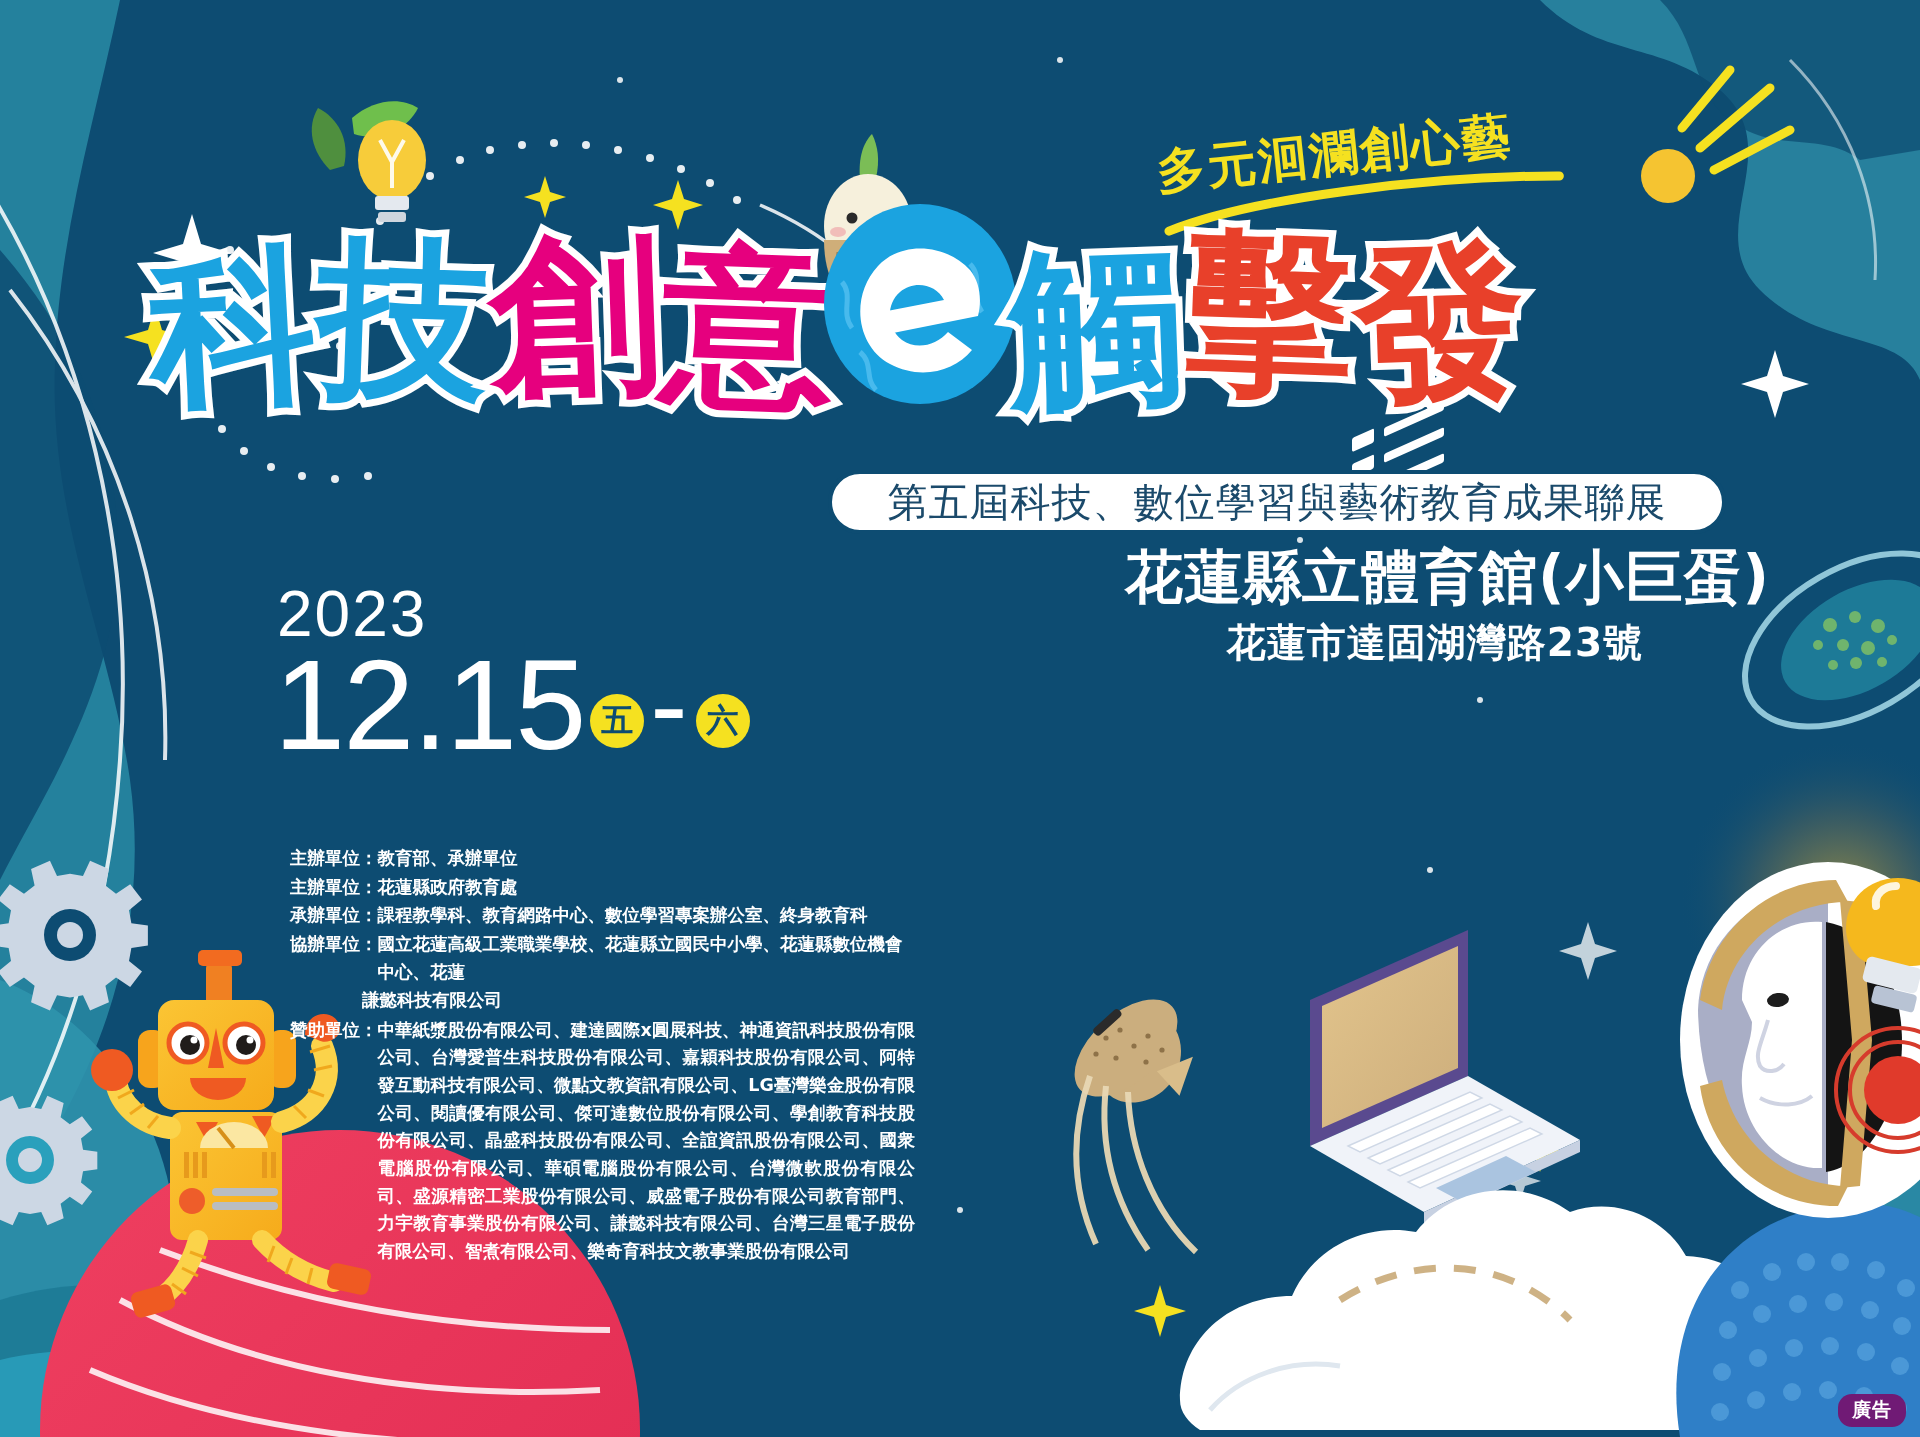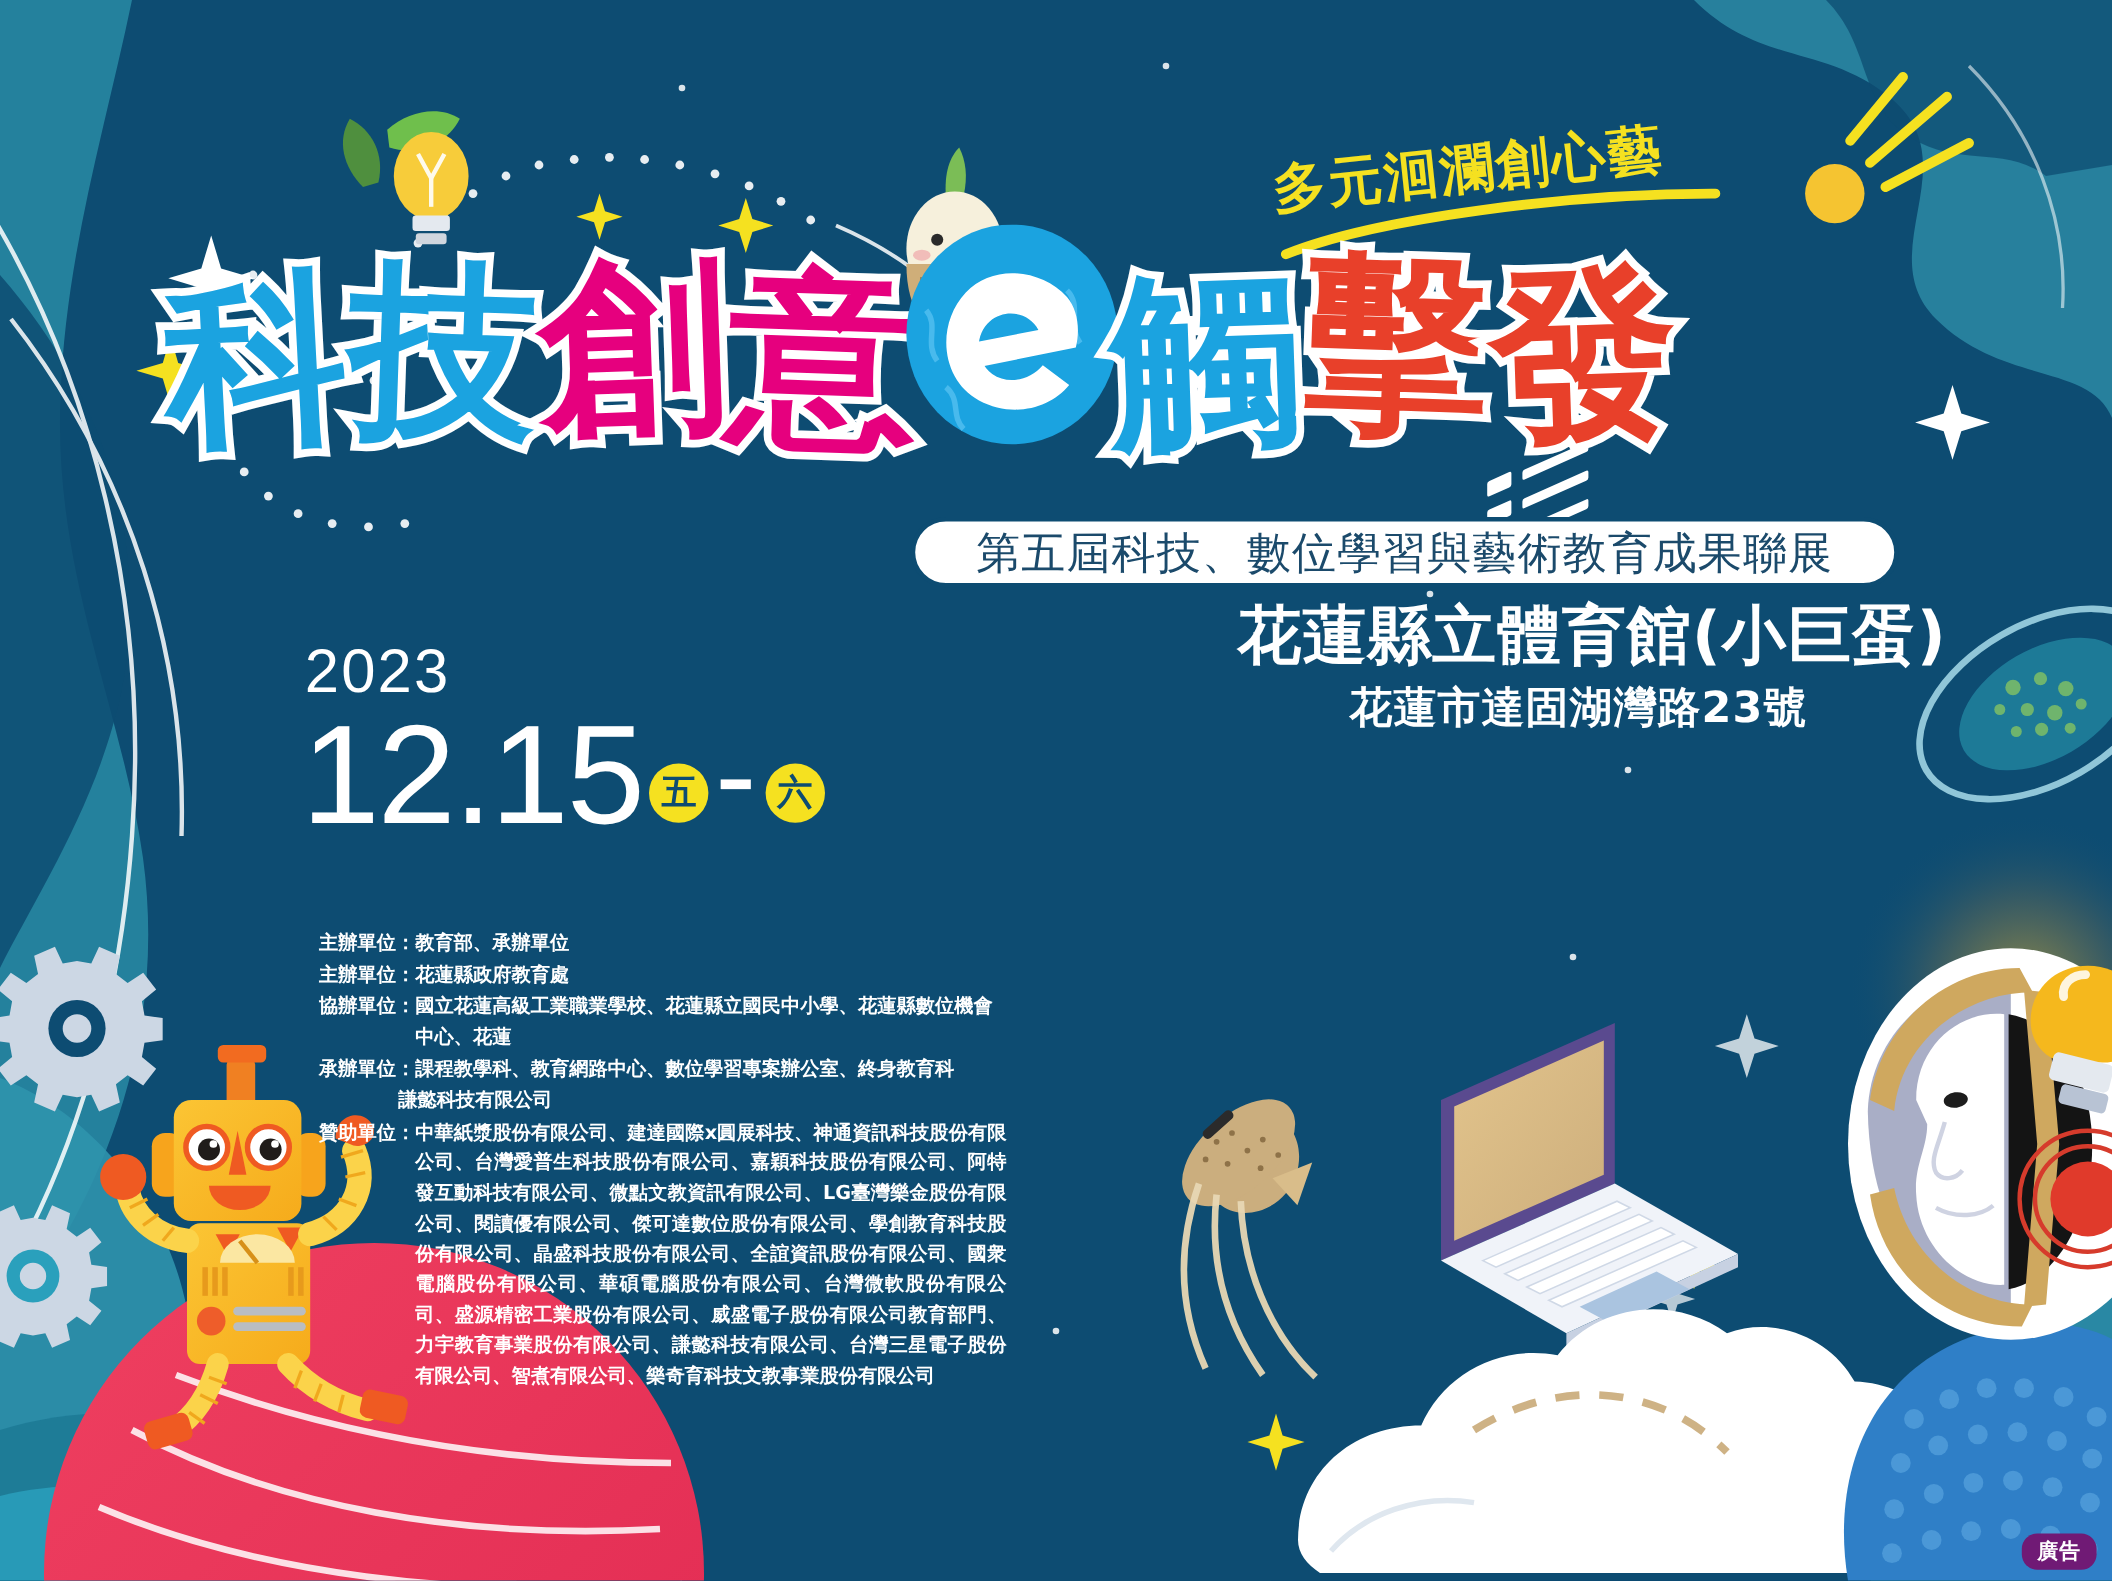--- a/index.html
+++ b/index.html
@@ -66,21 +66,21 @@
     font-weight:normal;
     font-size:40px;
     color:#1b4a6b;
     letter-spacing:1px;
     white-space:nowrap;
   }
 
   
   .year {
     position:absolute; left:277px; top:577px;
-    font-size:56px; color:#fff; font-weight:400;
+    font-size:64px; color:#fff; font-weight:400;
     font-family:"Liberation Sans", sans-serif;
     letter-spacing:2px;
   }
   .dateline {
     position:absolute; left:274px; top:645px;
     display:flex; align-items:flex-end;
     color:#fff;
     font-family:"Liberation Sans", sans-serif;
   }
   .dnum { font-size:128px; line-height:0.93; letter-spacing:-2px; font-weight:400; }
@@ -600,26 +600,26 @@
   <div class="orgs">
     <div class="org-row">
       <span class="org-label">主辦單位：</span>
       <span class="org-value">教育部、承辦單位</span>
     </div>
     <div class="org-row">
       <span class="org-label">主辦單位：</span>
       <span class="org-value">花蓮縣政府教育處</span>
     </div>
     <div class="org-row">
+      <span class="org-label">承辦單位：</span>
+      <span class="org-value">課程教學科、教育網路中心、數位學習專案辦公室、終身教育科</span>
+    </div>
+    <div class="org-row">
       <span class="org-label">協辦單位：</span>
       <span class="org-value">國立花蓮高級工業職業學校、花蓮縣立國民中小學、花蓮縣數位機會中心、花蓮</span>
-    </div>
-    <div class="org-row">
-      <span class="org-label">承辦單位：</span>
-      <span class="org-value">課程教學科、教育網路中心、數位學習專案辦公室、終身教育科</span>
     </div>
     <div class="org-row org-cont">
       <span class="org-value">謙懿科技有限公司</span>
     </div>
     <div class="org-row sponsors">
       <span class="org-label">贊助單位：</span>
       <span class="org-value">中華紙漿股份有限公司、建達國際x圓展科技、神通資訊科技股份有限公司、台灣愛普生科技股份有限公司、嘉穎科技股份有限公司、阿特發互動科技有限公司、微點文教資訊有限公司、LG臺灣樂金股份有限公司、閱讀優有限公司、傑可達數位股份有限公司、學創教育科技股份有限公司、晶盛科技股份有限公司、全誼資訊股份有限公司、國衆電腦股份有限公司、華碩電腦股份有限公司、台灣微軟股份有限公司、盛源精密工業股份有限公司、威盛電子股份有限公司教育部門、力宇教育事業股份有限公司、謙懿科技有限公司、台灣三星電子股份有限公司、智煮有限公司、樂奇育科技文教事業股份有限公司</span>
     </div>
   </div>
 

